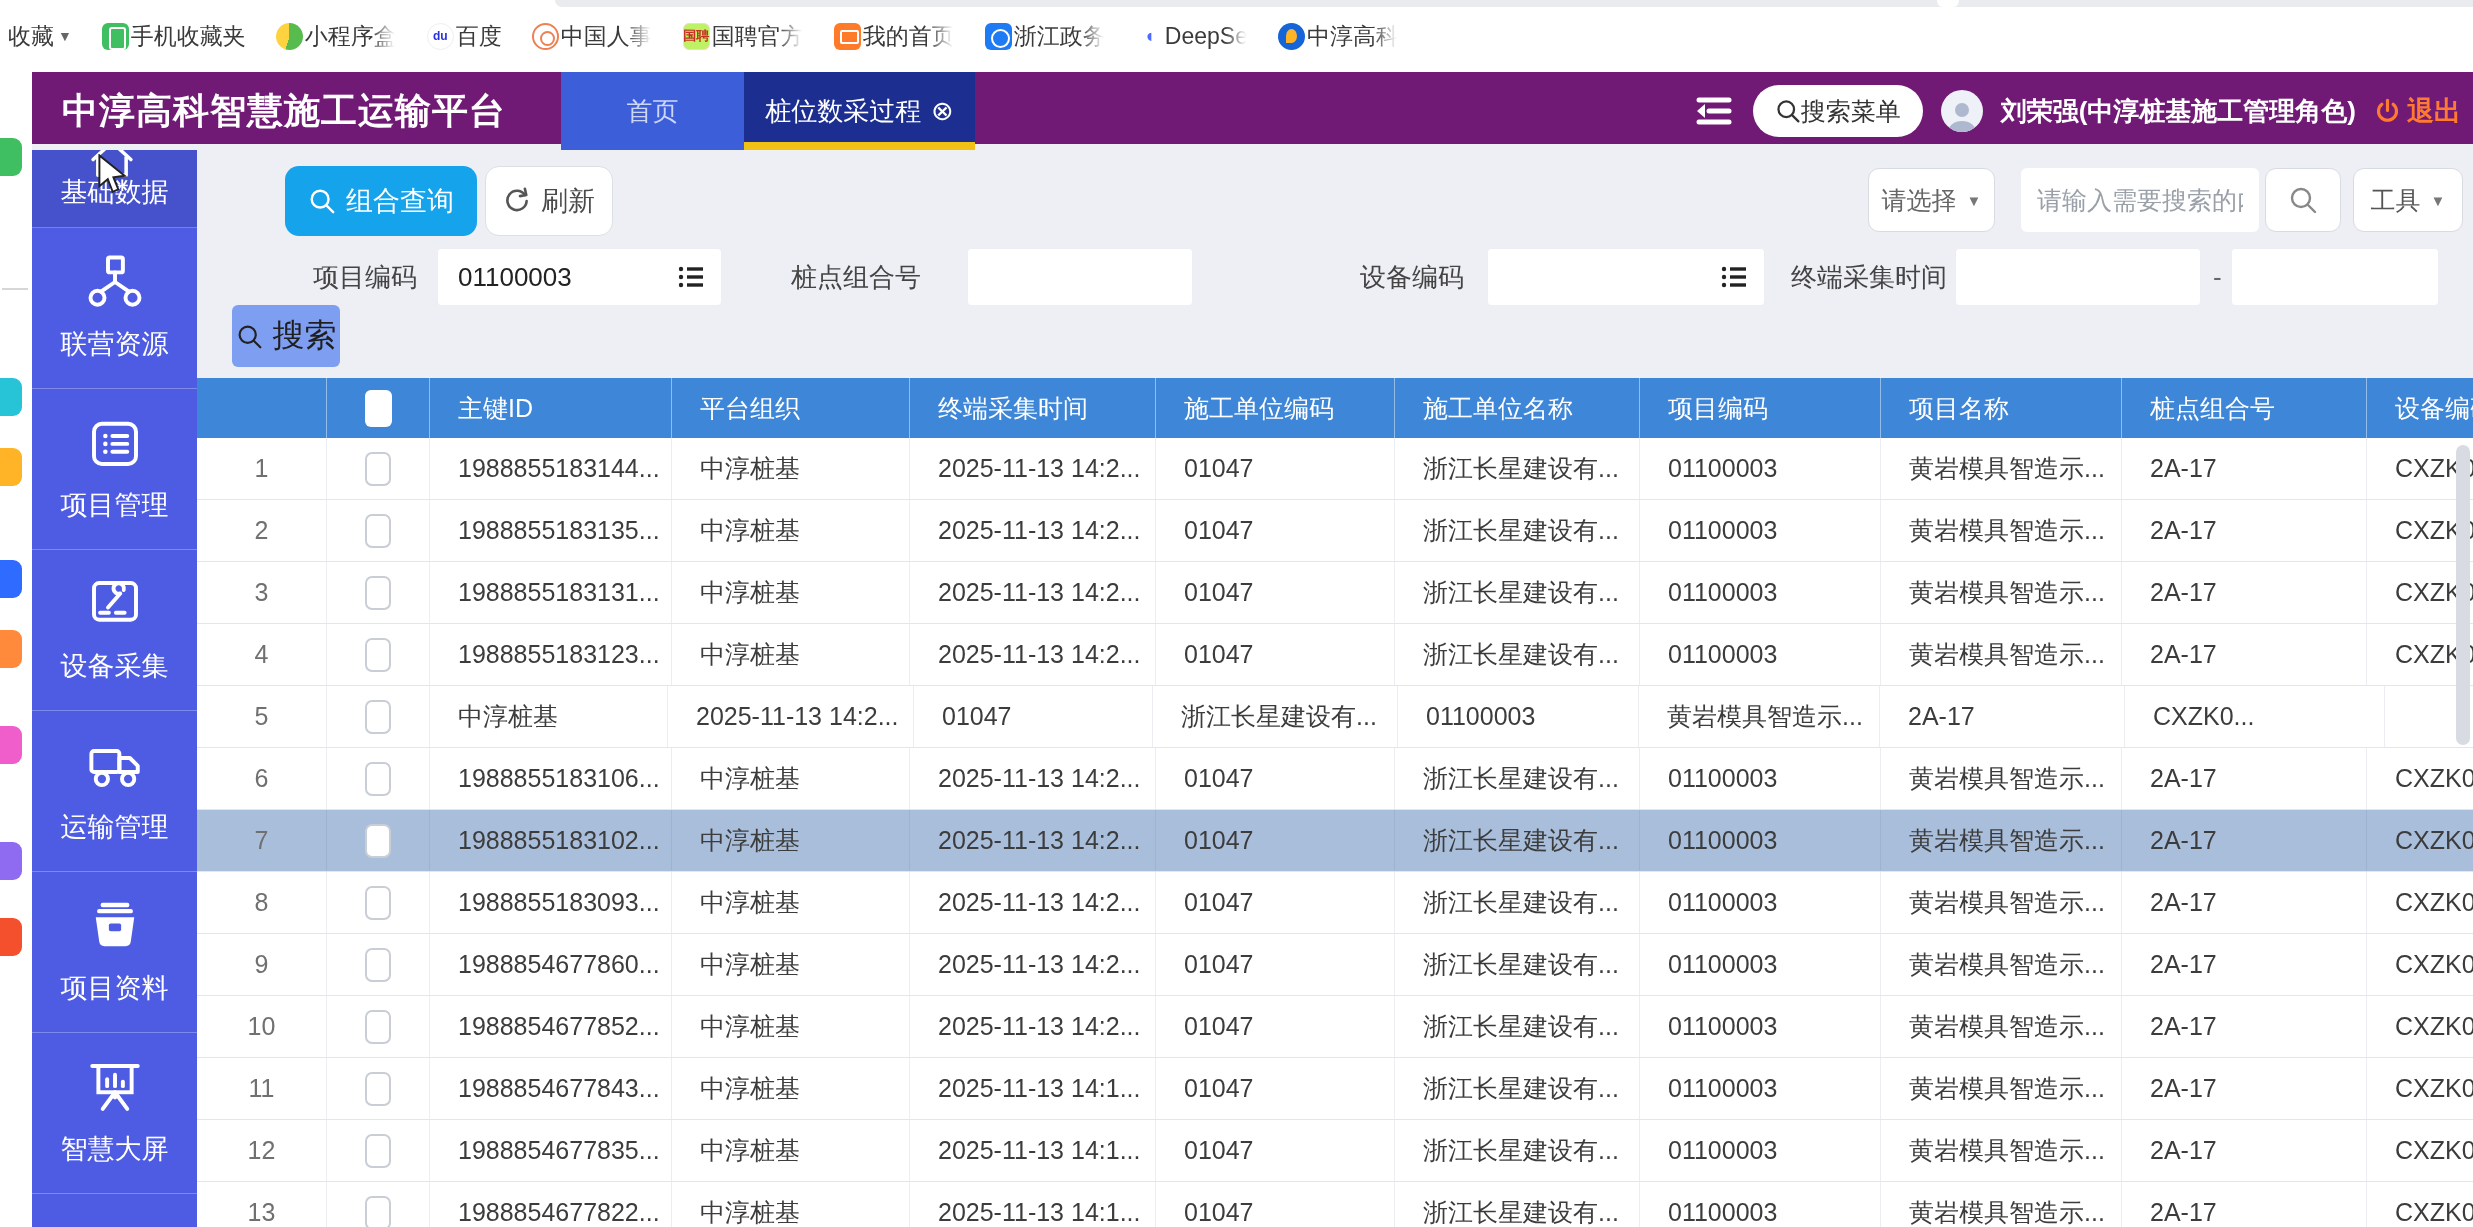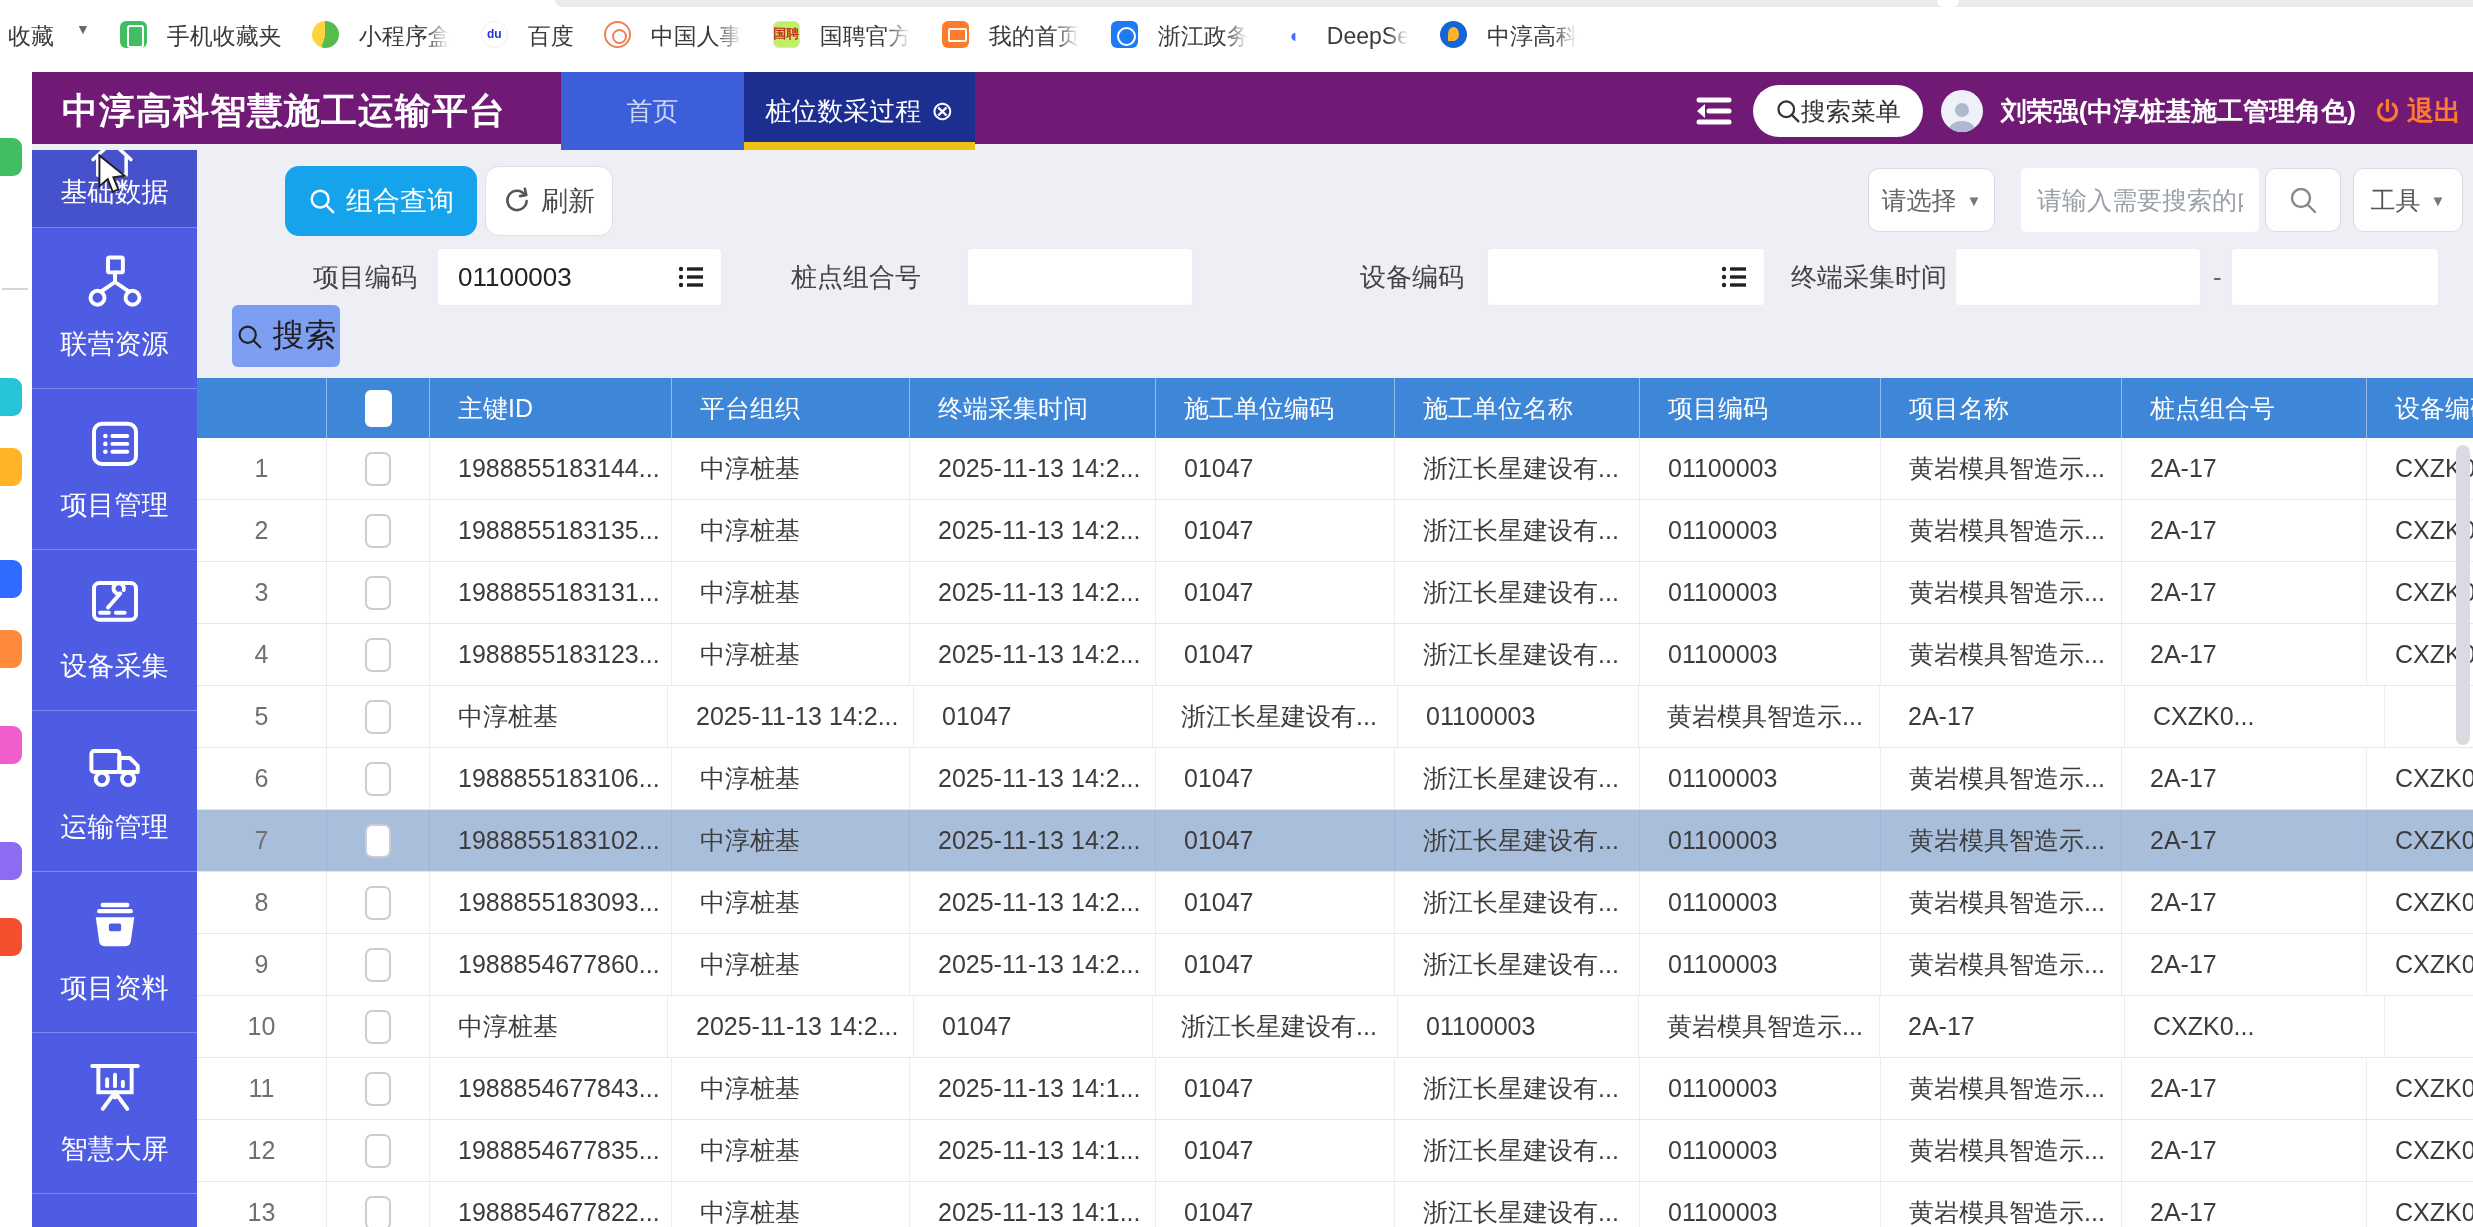--- a/index.html
+++ b/index.html
@@ -5,21 +5,21 @@
   *{box-sizing:border-box;margin:0;padding:0}
   html,body{background:#fff}
   body{font-family:"Liberation Sans","DejaVu Sans",sans-serif}
   #screen{position:relative;width:2473px;height:1227px;background:#edeff4;overflow:hidden}
 
   
   .bookmarks-bar{position:absolute;left:0;top:0;width:2473px;height:72px;background:#fff;
     display:flex;align-items:center;gap:30px;padding-left:8px;font-size:23px;color:#3a3a3a;z-index:5}
   .tab-strip{position:absolute;left:555px;top:0;width:1918px;height:7px;background:#e9ebef;border-radius:0 0 0 8px}
   .tab-strip-notch{position:absolute;left:1382px;top:0;width:22px;height:7px;background:#fff;border-radius:0 0 6px 6px}
-  .bm{display:flex;gap:20px;white-space:nowrap;cursor:default}
+  .bm{display:flex;align-items:center;gap:2px;white-space:nowrap;cursor:default}
   .bm .cap{font-size:14px;color:#666;margin-left:2px}
   .bicon{width:27px;height:27px;border-radius:6px;flex:none;display:flex;align-items:center;justify-content:center;
     color:#fff;font-size:13px;font-weight:bold}
   .bicon.round{border-radius:50%}
   .bm.fade .bm-label{-webkit-mask-image:linear-gradient(90deg,#000 72%,transparent 98%);
     mask-image:linear-gradient(90deg,#000 72%,transparent 98%)}
   .icon-phone{background:#3fbf61;position:relative}
   .icon-phone::before{content:"";position:absolute;left:7px;top:4px;width:13px;height:19px;border:2px solid #fff;border-radius:3px}
   .icon-miniapp{background:conic-gradient(#57bb4e 0 55%,#ffd23f 55% 100%)}
   .icon-baidu{background:#fff;color:#2932e1;border:1px solid #eee;font-size:12px}
@@ -528,20 +528,21 @@
             <div class="td c-pname">黄岩模具智造示...</div>
             <div class="td c-pile">2A-17</div>
             <div class="td c-dev">CXZK0...</div>
           </div>
 
           <div class="trow">
             <div class="td c-num">10</div>
             <div class="td c-chk">
               <span class="checkbox"></span>
             </div>
+            <div class="td c-id">1988854677852...</div>
             <div class="td c-org">中淳桩基</div>
             <div class="td c-time">2025-11-13 14:2...</div>
             <div class="td c-ucode">01047</div>
             <div class="td c-uname">浙江长星建设有...</div>
             <div class="td c-pcode">01100003</div>
             <div class="td c-pname">黄岩模具智造示...</div>
             <div class="td c-pile">2A-17</div>
             <div class="td c-dev">CXZK0...</div>
           </div>
 

